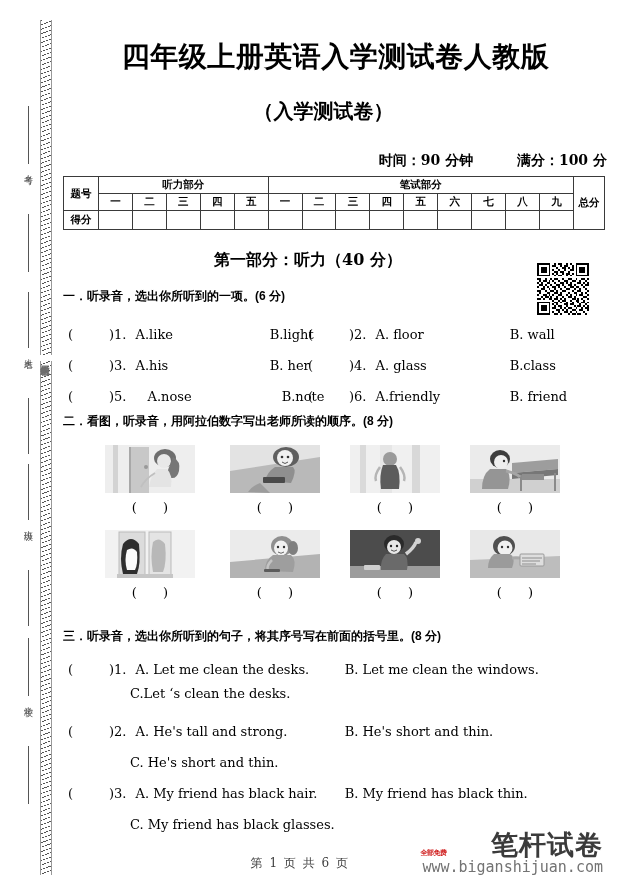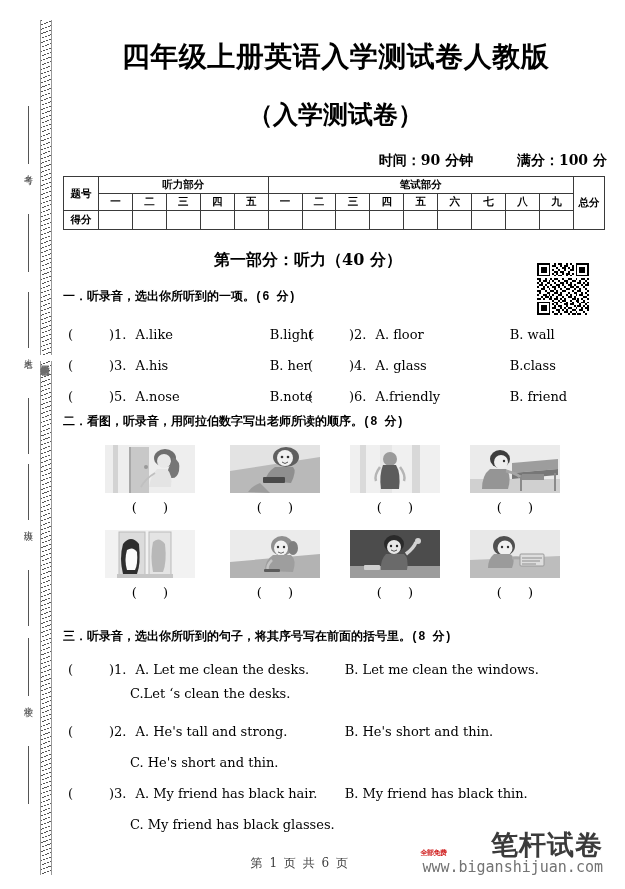--- a/index.html
+++ b/index.html
@@ -80,26 +80,26 @@
     width: 555px;
     text-align: center;
     font-family: "DejaVu Serif", "Liberation Serif", serif;
     font-weight: bold;
     font-size: 28px;
     letter-spacing: 0.5px;
     white-space: nowrap;
   }
   #title-sub {
     position: absolute;
-    left: 58px; top: 98px;
+    left: 46px; top: 98px;
     width: 555px;
     text-align: center;
     font-family: "DejaVu Serif", "Liberation Serif", serif;
     font-weight: bold;
-    font-size: 25px;
+    font-size: 20px;
     white-space: nowrap;
   }
   #exam-meta {
     position: absolute;
     right: 18px; top: 152px;
     font-size: 14px;
     font-weight: bold;
     white-space: nowrap;
   }
   #exam-meta .meta-gap { display: inline-block; width: 34px; }
@@ -133,21 +133,21 @@
     left: 58px;
     width: 500px;
     text-align: center;
     font-size: 16px;
     font-weight: bold;
     white-space: nowrap;
   }
   .sec-heading {
     position: absolute;
     left: 63px;
-    font-family: Liberation Mono, monospace;
+    font-family: Liberation Sans, sans-serif;
     font-size: 12px;
     font-weight: bold;
     white-space: nowrap;
   }
   .qline {
     position: absolute;
     font-size: 13px;
     white-space: nowrap;
   }
   .paren-box {
@@ -533,21 +533,21 @@
   <span class="opt-b">B. her</span>
 </div>
 <div class="qline" style="left:308px; top:358px;">
   <span class="paren-box"><span class="pL">(</span><span class="pR">)</span></span><span>4.</span>
   <span class="opt-a" style="display:inline-block;width:130px;padding-left:5px;">A. glass</span>
   <span class="opt-b">B.class</span>
 </div>
 
 <div class="qline" style="left:68px; top:389px;">
   <span class="paren-box"><span class="pL">(</span><span class="pR">)</span></span><span>5.</span>
-  <span class="opt-a" style="display:inline-block;width:130px;padding-left:5px;">A.nose</span>
+  <span class="opt-a" style="display:inline-block;width:130px;padding-left:5px;margin-left:12px;">A.nose</span>
   <span class="opt-b">B.note</span>
 </div>
 <div class="qline" style="left:308px; top:389px;">
   <span class="paren-box"><span class="pL">(</span><span class="pR">)</span></span><span>6.</span>
   <span class="opt-a" style="display:inline-block;width:130px;padding-left:5px;">A.friendly</span>
   <span class="opt-b">B. friend</span>
 </div>
 
 <div class="sec-heading" style="top:413px;">二．看图，听录音，用阿拉伯数字写出老师所读的顺序。(8 分)</div>
 

